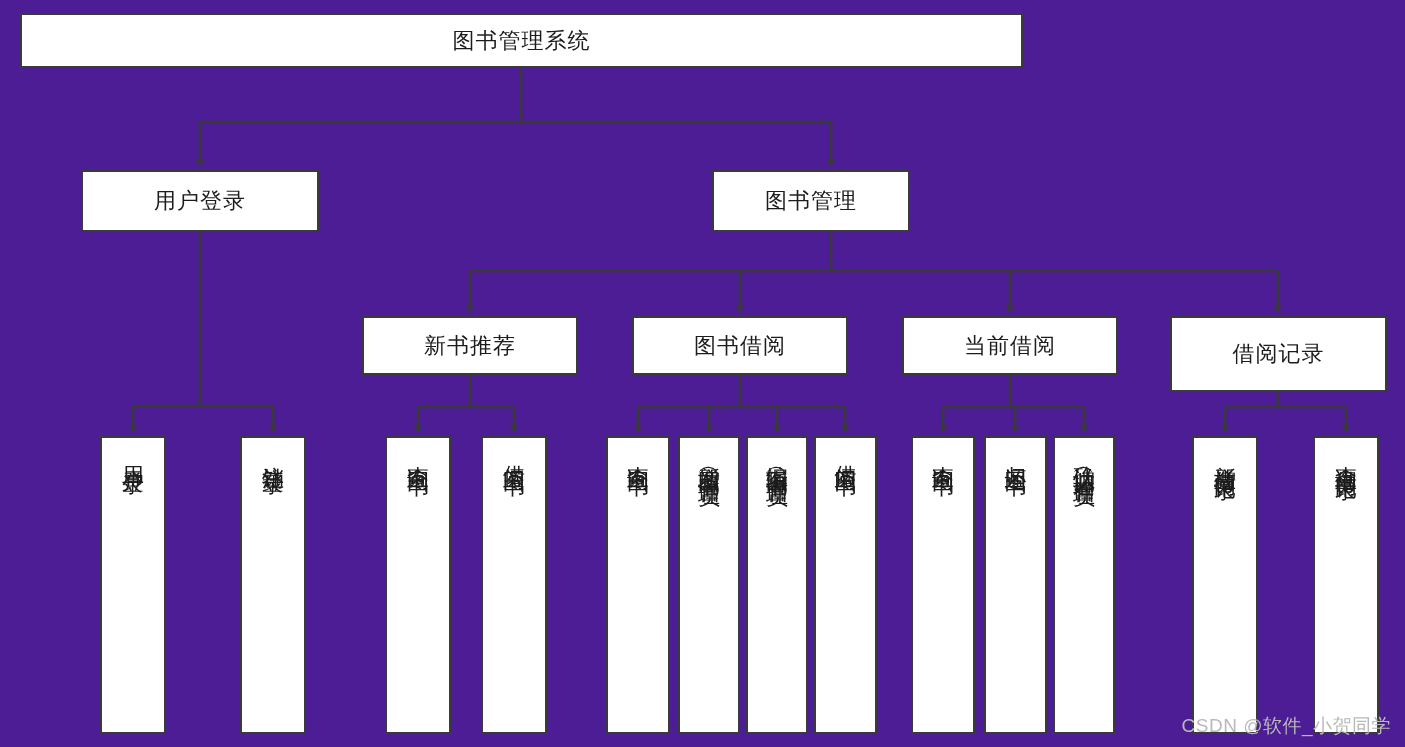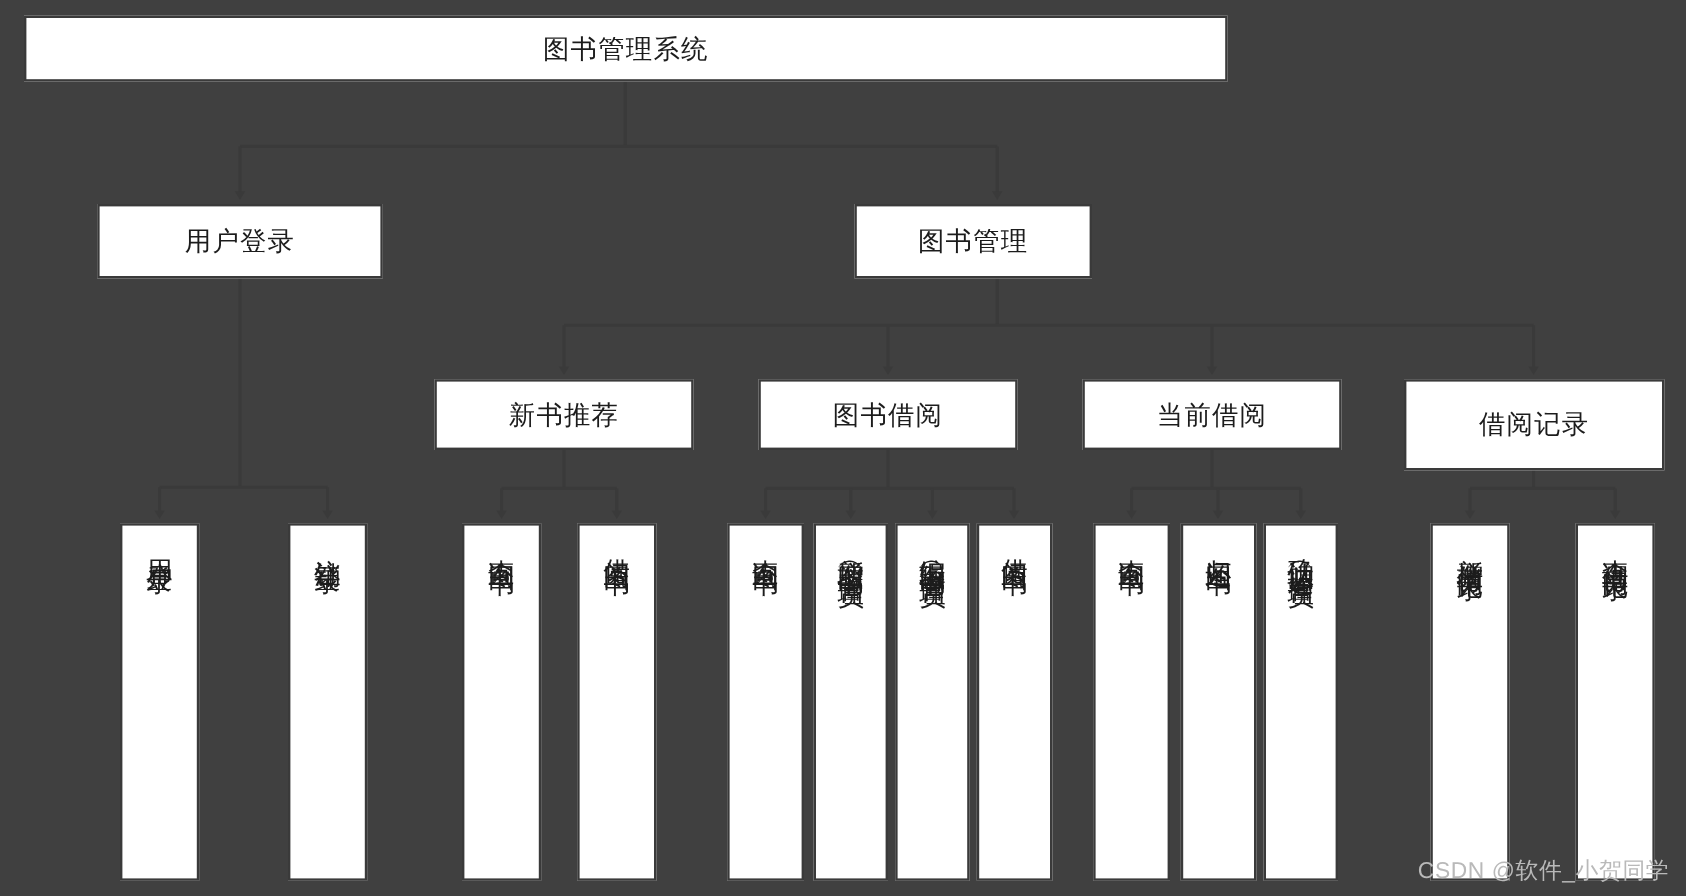--- a/index.html
+++ b/index.html
@@ -69,21 +69,21 @@
     color: #b9b9b9;
     letter-spacing: 0.5px;
     z-index: 5;
     pointer-events: none;
     white-space: nowrap;
   }
 </style>
 </head>
 <body>
 
-<div id="diagram-root" style="background: #404040;">
+<div id="diagram-root" style="background: #4c1d95;">
 
   <svg id="diagram-svg" viewBox="0 0 1405 747" xmlns="http://www.w3.org/2000/svg">
     <defs>
       <marker id="arrowhead" markerWidth="10" markerHeight="10" refX="4.2" refY="5" orient="auto" markerUnits="userSpaceOnUse">
         <path d="M0.6,0.6 L7.8,5 L0.6,9.4 Z" fill="#3a3a3a"></path>
       </marker>
     </defs>
 
     <g stroke="#3a3a3a" stroke-width="2.6" fill="none">
 

